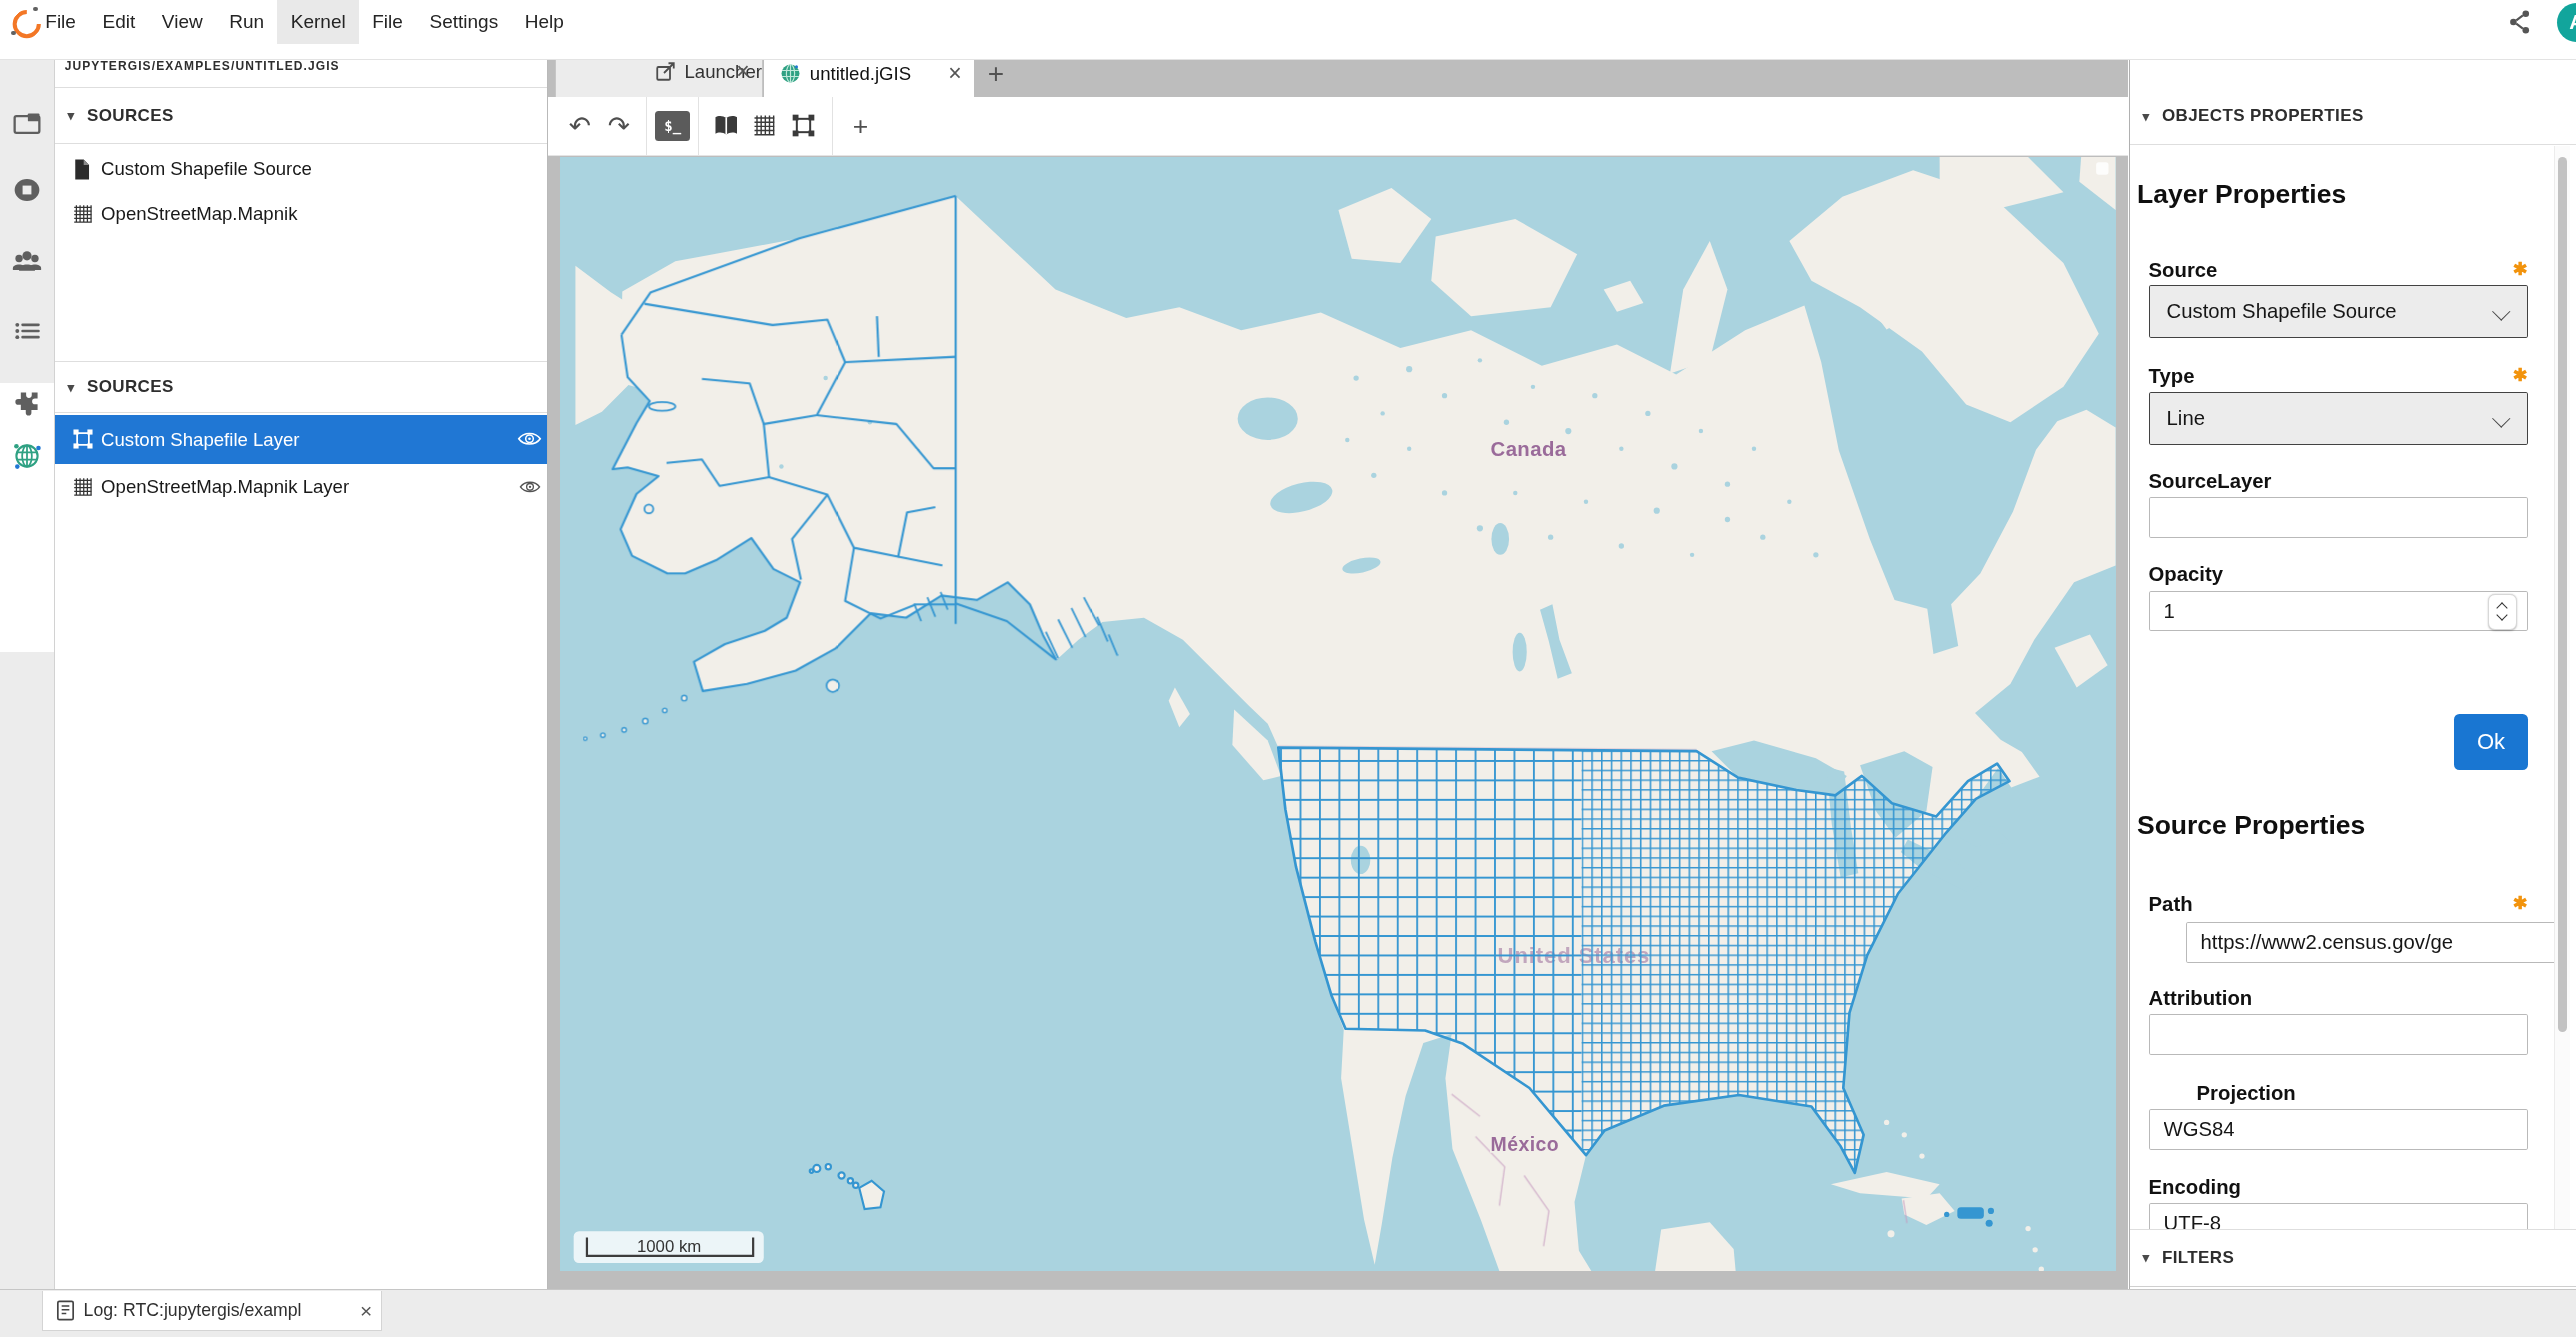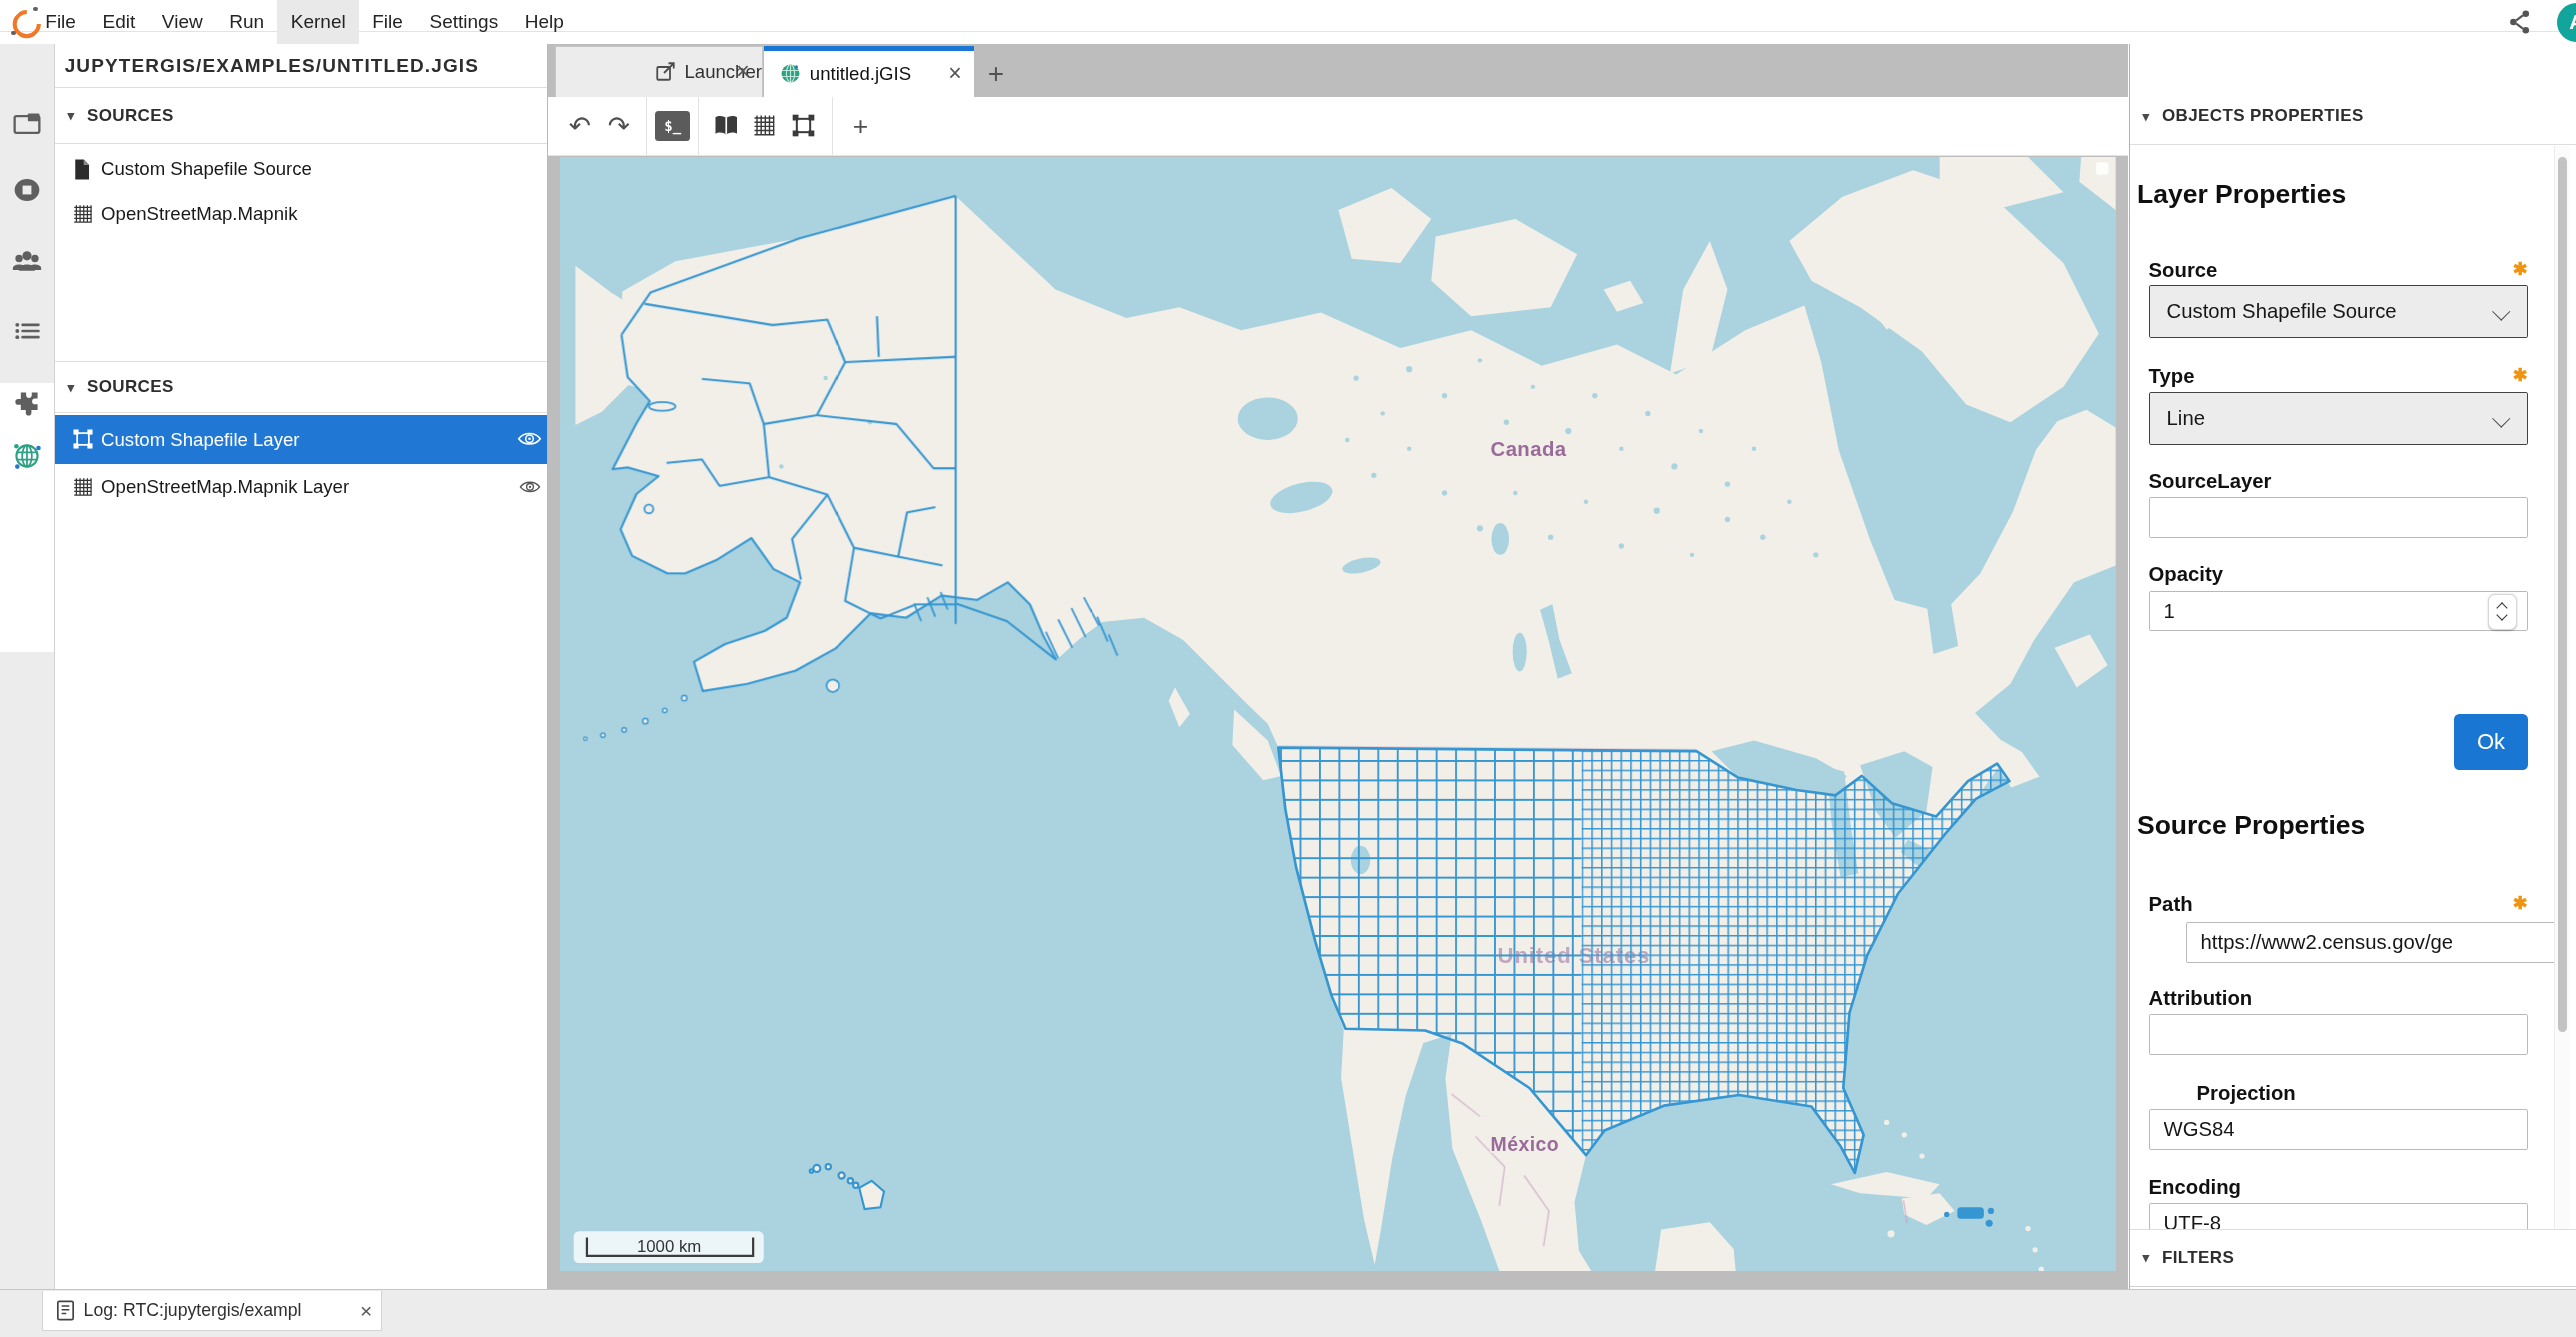--- a/index.html
+++ b/index.html
@@ -2,42 +2,42 @@
 <html style="font-size:14px"><head>
 <meta charset="utf-8">
 <style>
   html,body{margin:0;padding:0;}
   body{width:2576px;height:1337px;position:relative;overflow:hidden;background:#fff;
        font-family:"Liberation Sans",sans-serif;color:#262626;}
   .abs{position:absolute;box-sizing:border-box;}
   svg{display:block;}
 
   
-  #menubar{left:0;top:0;width:2576px;height:32px;background:#fff;border-bottom:0.9px solid #e3e3e3;z-index:30;}
+  #menubar{left:0;top:0;width:2576px;height:60px;background:#fff;border-bottom:0.9px solid #e3e3e3;z-index:30;}
   #logo{left:10.6px;top:7px;width:28px;height:28px;}
   #logo .ring{position:absolute;left:2.7px;top:2.7px;width:19.5px;height:19.5px;border:4.4px solid #f37726;
       border-radius:50%;border-top-color:transparent;transform:rotate(45deg);}
   #logo .dot1,#logo .dot2{position:absolute;width:4.4px;height:4.4px;border-radius:50%;background:#616161;}
   #logo .dot1{right:0.9px;top:0;} #logo .dot2{left:0.9px;bottom:0;}
   #menu-items{left:32px;top:0;height:44px;display:flex;align-items:stretch;}
   .menu-item{line-height:44px;padding:0 13.3px;font-size:19px;color:#242424;cursor:default;}
   .menu-item.active{background:#e9e9e9;}
   #share-btn{left:2505px;top:8px;width:30px;height:28px;color:#555;}
   #avatar{left:2557px;top:2.7px;width:39px;height:39px;border-radius:50%;background:#12a59c;color:#fff;
       font-size:20.3px;font-weight:bold;display:flex;align-items:center;justify-content:center;}
 
   
   #sidebar{left:0;top:44px;width:55px;height:1245px;background:#ececec;border-right:0.9px solid #d2d2d2;z-index:20;}
   #sidebar .active-patch{position:absolute;left:0;top:339px;width:54px;height:269px;background:#fff;}
   .side-icon{position:absolute;left:12.4px;width:30px;height:30px;color:#5f5f5f;}
 
   
   #left-panel{left:55px;top:44px;width:493px;height:1245px;background:#fff;border-right:0.9px solid #b9b9b9;z-index:10;}
   .panel-title{position:absolute;left:0;top:0;width:100%;height:44px;line-height:44px;padding-left:9.7px;
-      font-size:19px;font-weight:bold;letter-spacing:1.1px;color:#2e2e2e;border-bottom:0.9px solid #dedede;
+      font-size:12px;font-weight:bold;letter-spacing:1.1px;color:#2e2e2e;border-bottom:0.9px solid #dedede;
       white-space:nowrap;overflow:hidden;box-sizing:border-box;}
   .section-header{position:absolute;width:100%;display:flex;align-items:center;font-size:17px;font-weight:bold;
       color:#2e2e2e;letter-spacing:0.4px;border-bottom:0.9px solid #dedede;box-sizing:border-box;}
   .caret{display:inline-block;width:19.5px;margin-left:12.4px;font-size:13.3px;color:#4a4a4a;}
   .tree-row{position:absolute;left:0;width:100%;display:flex;align-items:center;font-size:18.6px;color:#191919;box-sizing:border-box;}
   .tree-row .t-icon{width:20.3px;height:23px;margin-left:17px;margin-right:8.8px;color:#2b2b2b;flex:none;}
   .tree-row.selected{background:#2077d4;color:#fff;}
   .tree-row.selected .t-icon{color:#fff;}
   .eye{position:absolute;width:25px;height:19.5px;color:#555;}
   .tree-row.selected .eye{color:#fff;}

